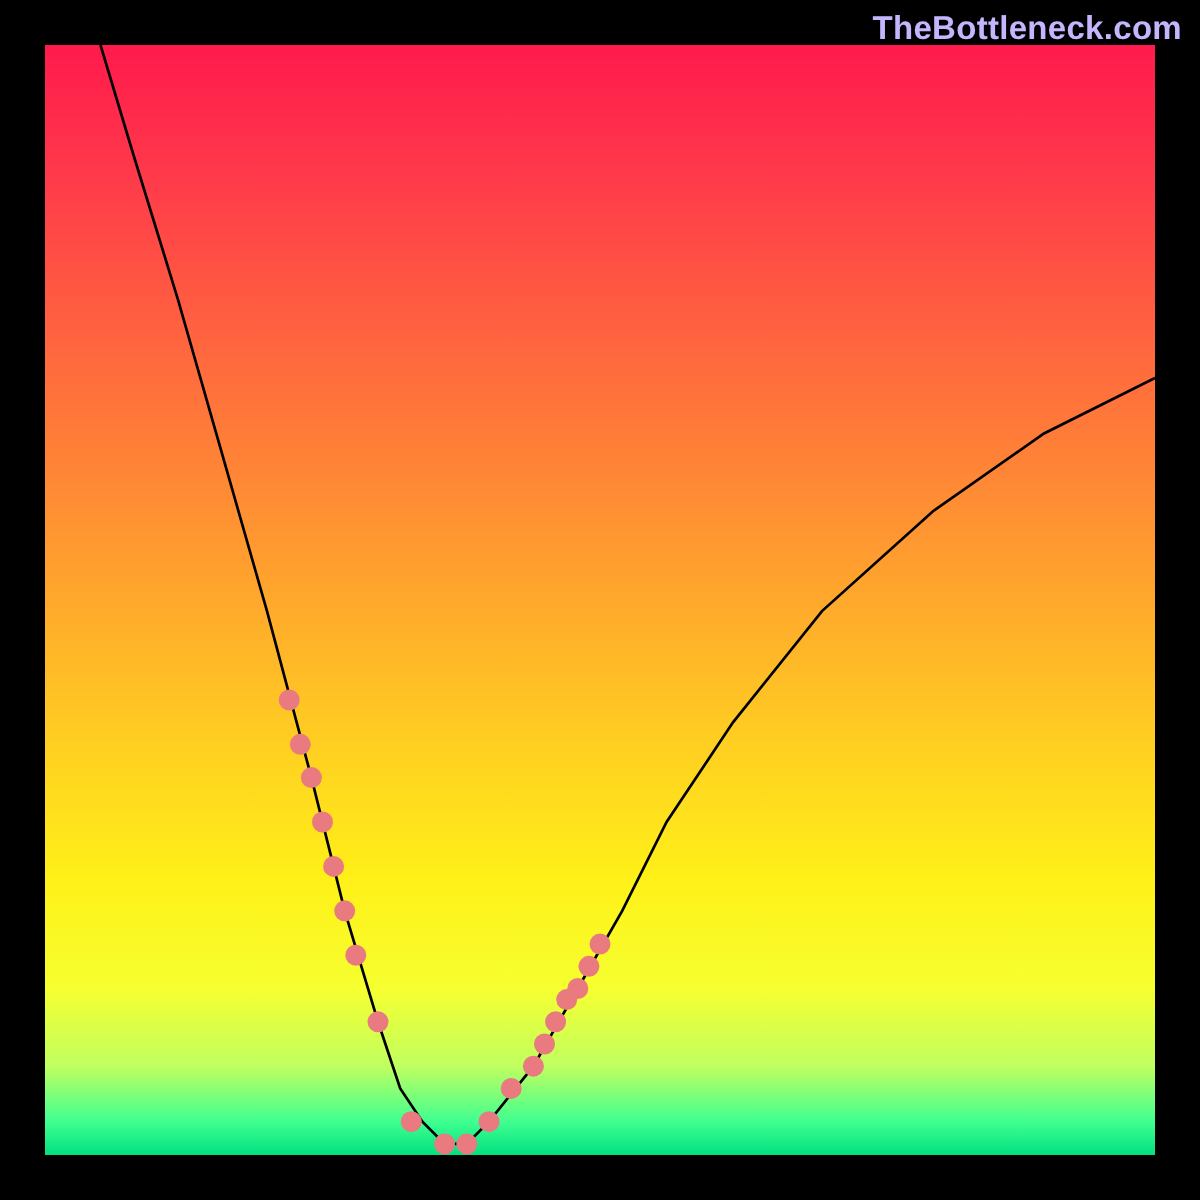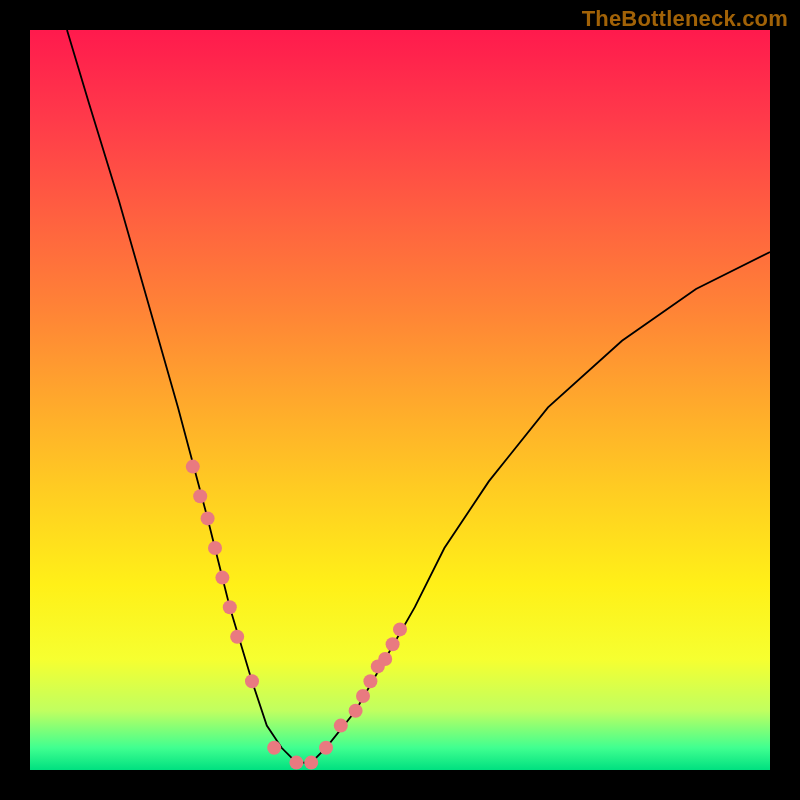--- a/index.html
+++ b/index.html
@@ -30,21 +30,21 @@
       #00e080 100%
     );
   }
   .watermark {
     position: absolute;
     top: 6px;
     right: 12px;
     font-family: Arial, Helvetica, sans-serif;
     font-size: 22px;
     font-weight: 600;
-    color: #a16207;
+    color: #c4b5fd;
     letter-spacing: 0.2px;
   }
   svg.curve {
     position: absolute;
     left: 0; top: 0;
     width: 740px;
     height: 740px;
     pointer-events: none;
   }
 </style>

